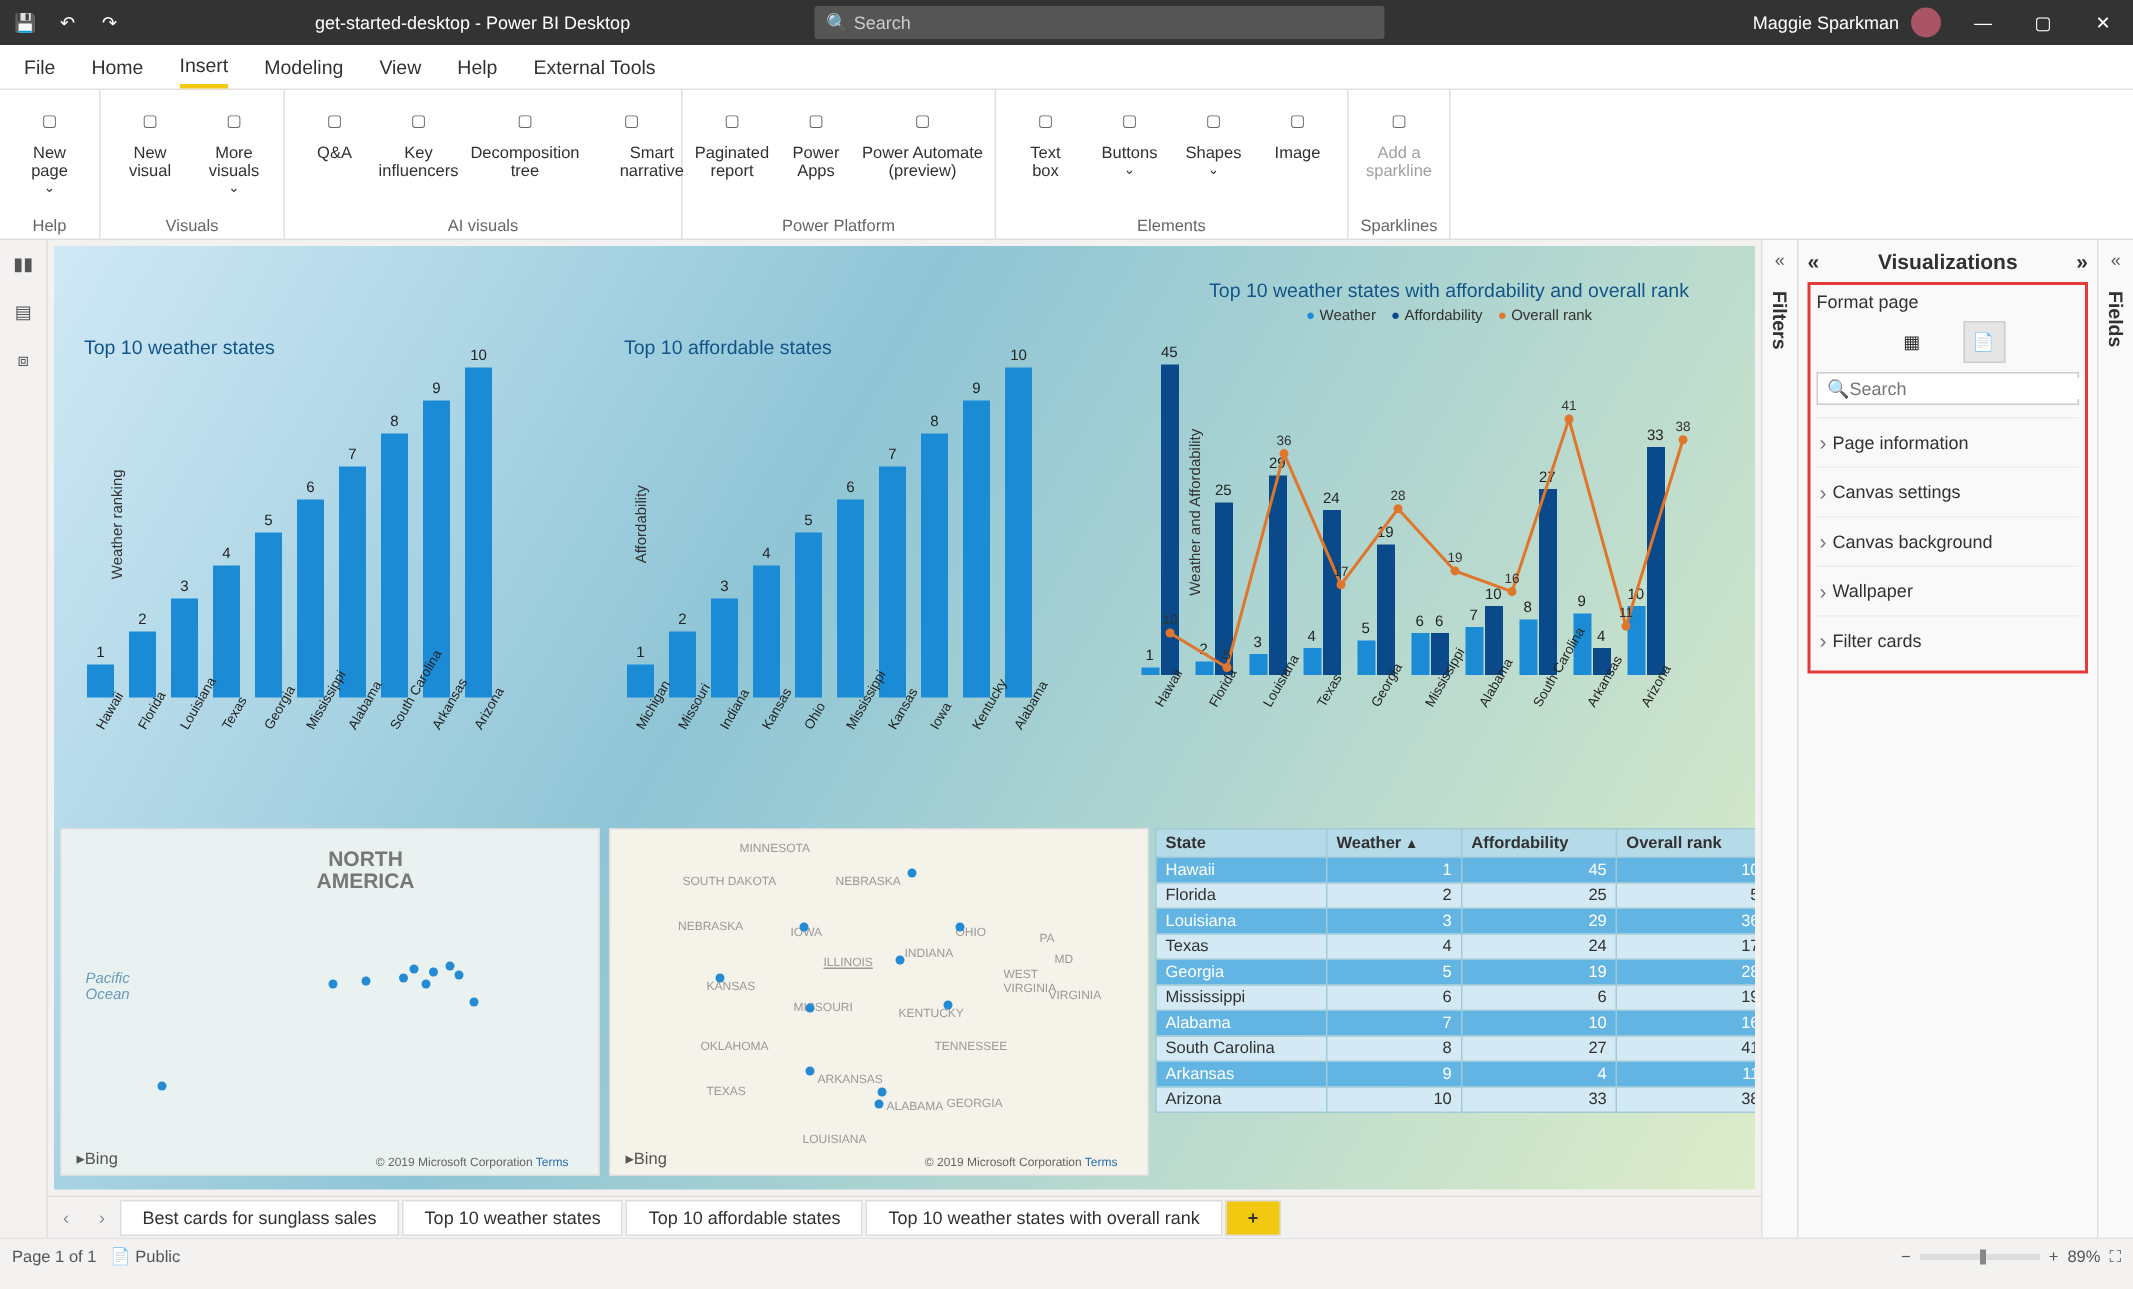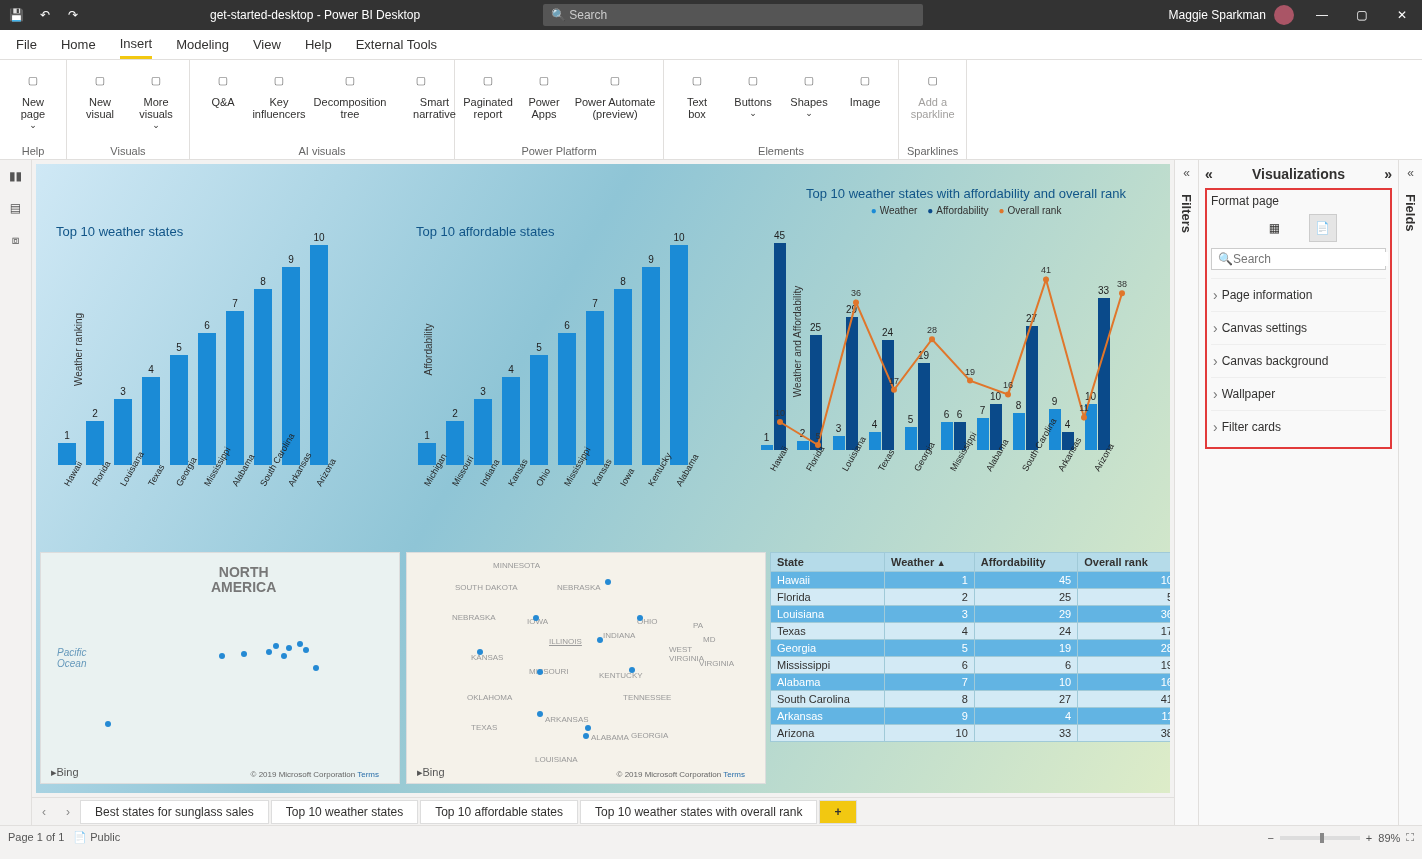--- a/index.html
+++ b/index.html
@@ -668,21 +668,21 @@
               <td class="r">33</td>
               <td class="r">38</td>
             </tr>
           </tbody>
       </table>
     </div>
 
     <div class="pagetabs">
       <span class="arrow">‹</span>
       <span class="arrow">›</span>
-      <span id="ptabs"><span class="ptab">Best states for sunglass sales</span><span class="ptab">Top 10 weather states</span><span class="ptab">Top 10 affordable states</span><span class="ptab">Top 10 weather states with overall rank</span></span>
+      <span id="ptabs"><span class="ptab">Best cards for sunglass sales</span><span class="ptab">Top 10 weather states</span><span class="ptab">Top 10 affordable states</span><span class="ptab">Top 10 weather states with overall rank</span></span>
       <span class="ptab add">+</span>
     </div>
   </div>
 
   <div class="pane">
     <span class="coll-icon">«</span>
     <span class="vlabel">Filters</span>
   </div>
 
   <div class="viz-pane">

